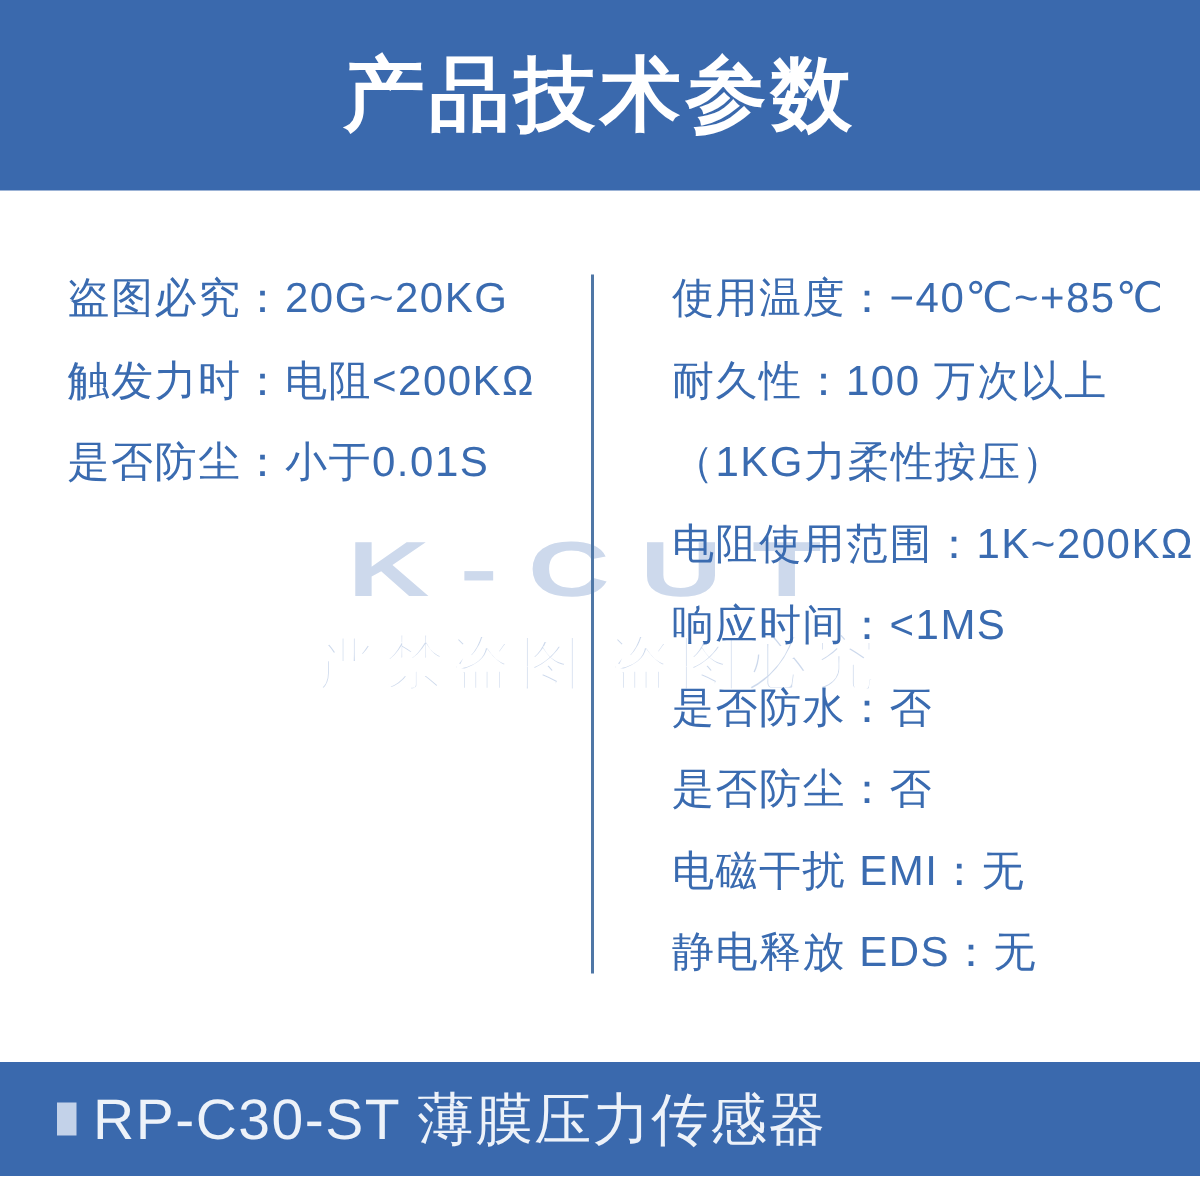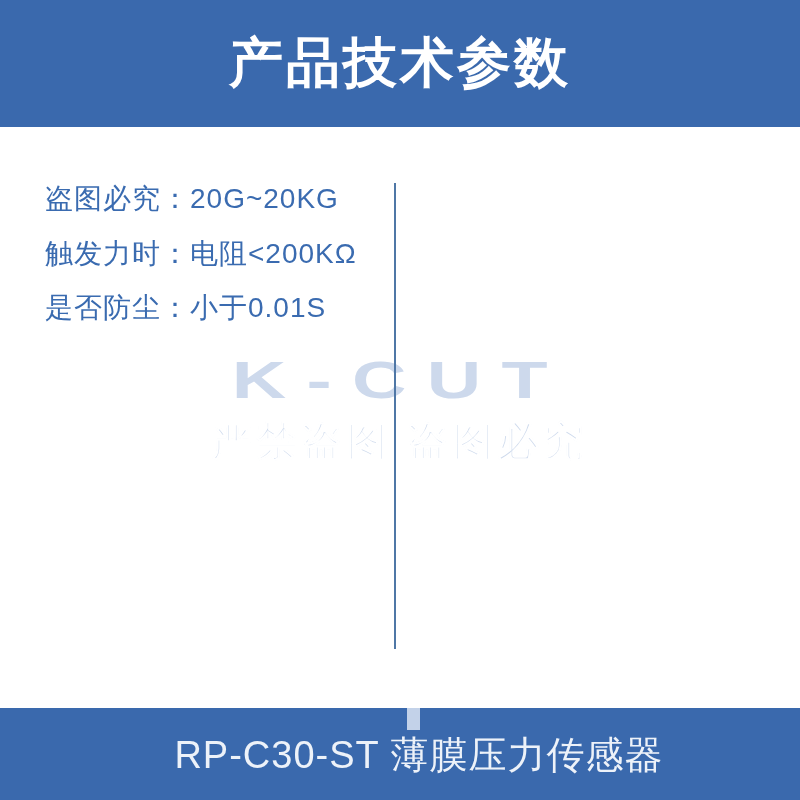--- a/index.html
+++ b/index.html
@@ -84,28 +84,27 @@
     top: 183px;
     width: 2px;
     height: 466px;
     background: var(--divider-blue, #4f77a6);
     z-index: 2;
   }
   
   .footer {
     position: absolute;
     top: 708px; left: 0;
-    width: 800px; height: 92px;
+    width: 800px; height: 76px;
     background: var(--band-blue, #3a69ad);
     display: flex;
     align-items: center;
     padding-left: 38px;
     box-sizing: border-box;
     z-index: 3;
-    flex-direction: column;
   }
   .footer .bullet {
     width: 13px;
     height: 22px;
     background: var(--bullet-color, #c3d2e9);
     margin-right: 11px;
     flex: 0 0 auto;
   }
   .footer .product-name {
     color: var(--footer-text-color, #edf2f9);
@@ -130,19 +129,30 @@
   <div class="wm-line wm-warning">严禁盗图 盗图必究</div>
 
   <div class="spec-col left">
       <div class="spec-row">盗图必究：20G~20KG</div>
       <div class="spec-row">触发力时：电阻&lt;200KΩ</div>
       <div class="spec-row">是否防尘：小于0.01S</div>
     </div>
 
   <div class="divider"></div>
 
+  <div class="spec-col right">
+      <div class="spec-row">使用温度：−40℃~+85℃</div>
+      <div class="spec-row">耐久性：100 万次以上</div>
+      <div class="spec-row">（1KG力柔性按压）</div>
+      <div class="spec-row">电阻使用范围：1K~200KΩ</div>
+      <div class="spec-row">响应时间：&lt;1MS</div>
+      <div class="spec-row">是否防水：否</div>
+      <div class="spec-row">是否防尘：否</div>
+      <div class="spec-row">电磁干扰 EMI：无</div>
+      <div class="spec-row">静电释放 EDS：无</div>
+    </div>
 
   <div class="footer">
     <div class="bullet"></div>
     <div class="product-name">RP-C30-ST 薄膜压力传感器</div>
   </div>
 
 </div>
 
 </body></html>

